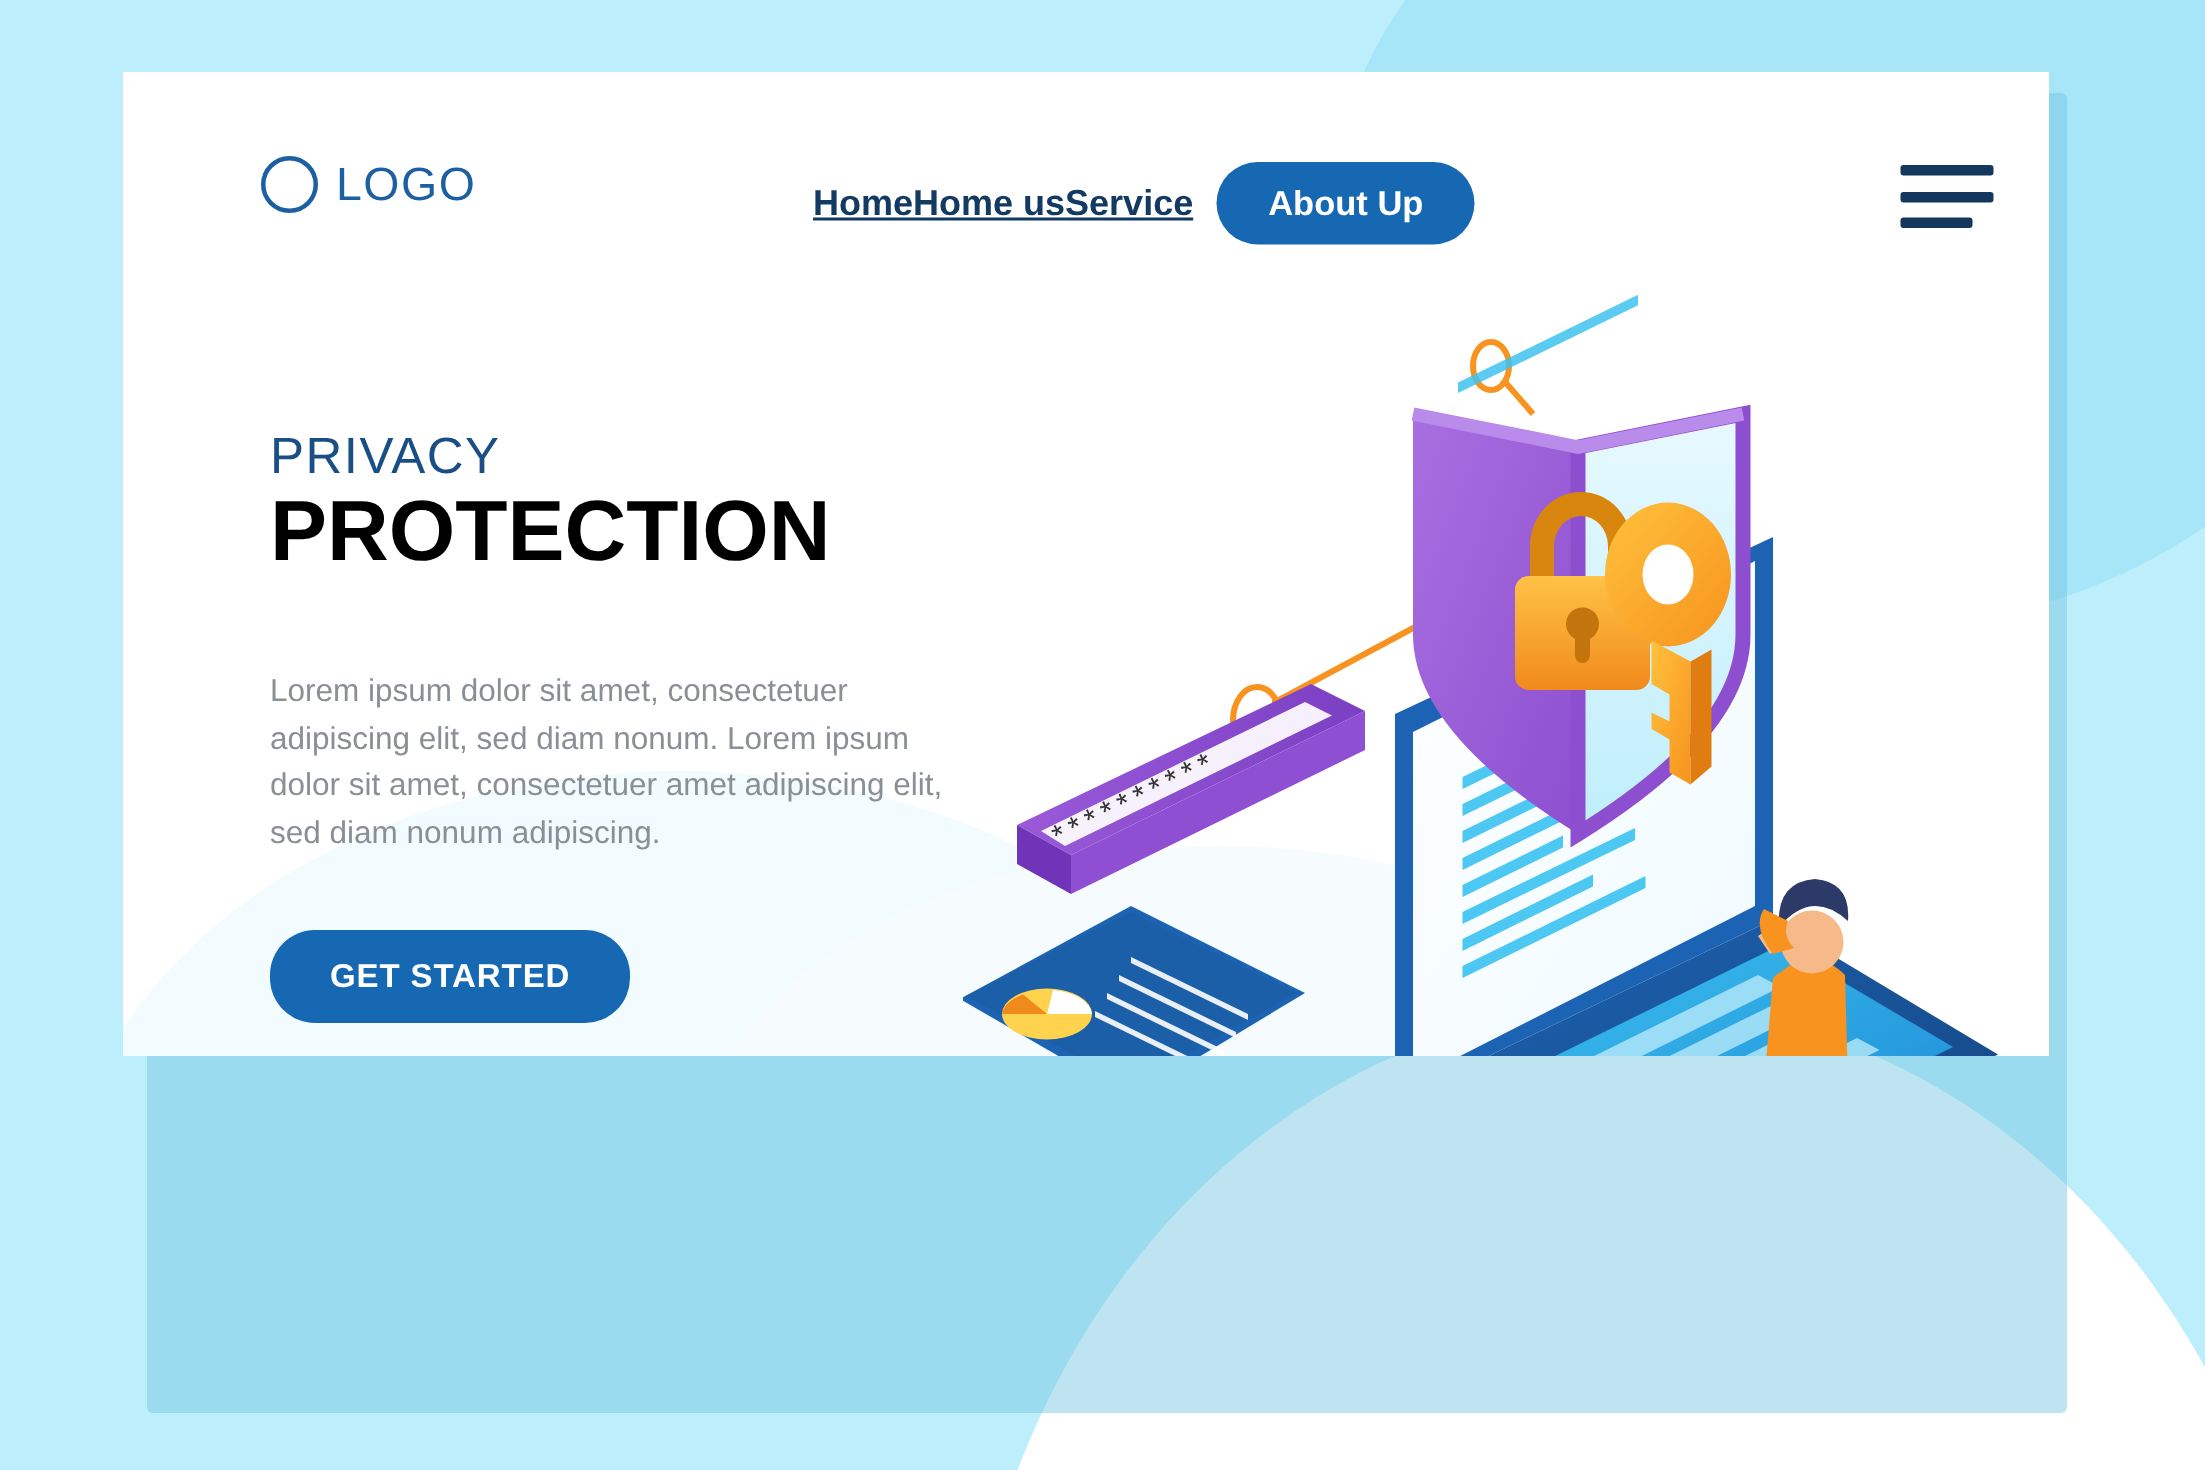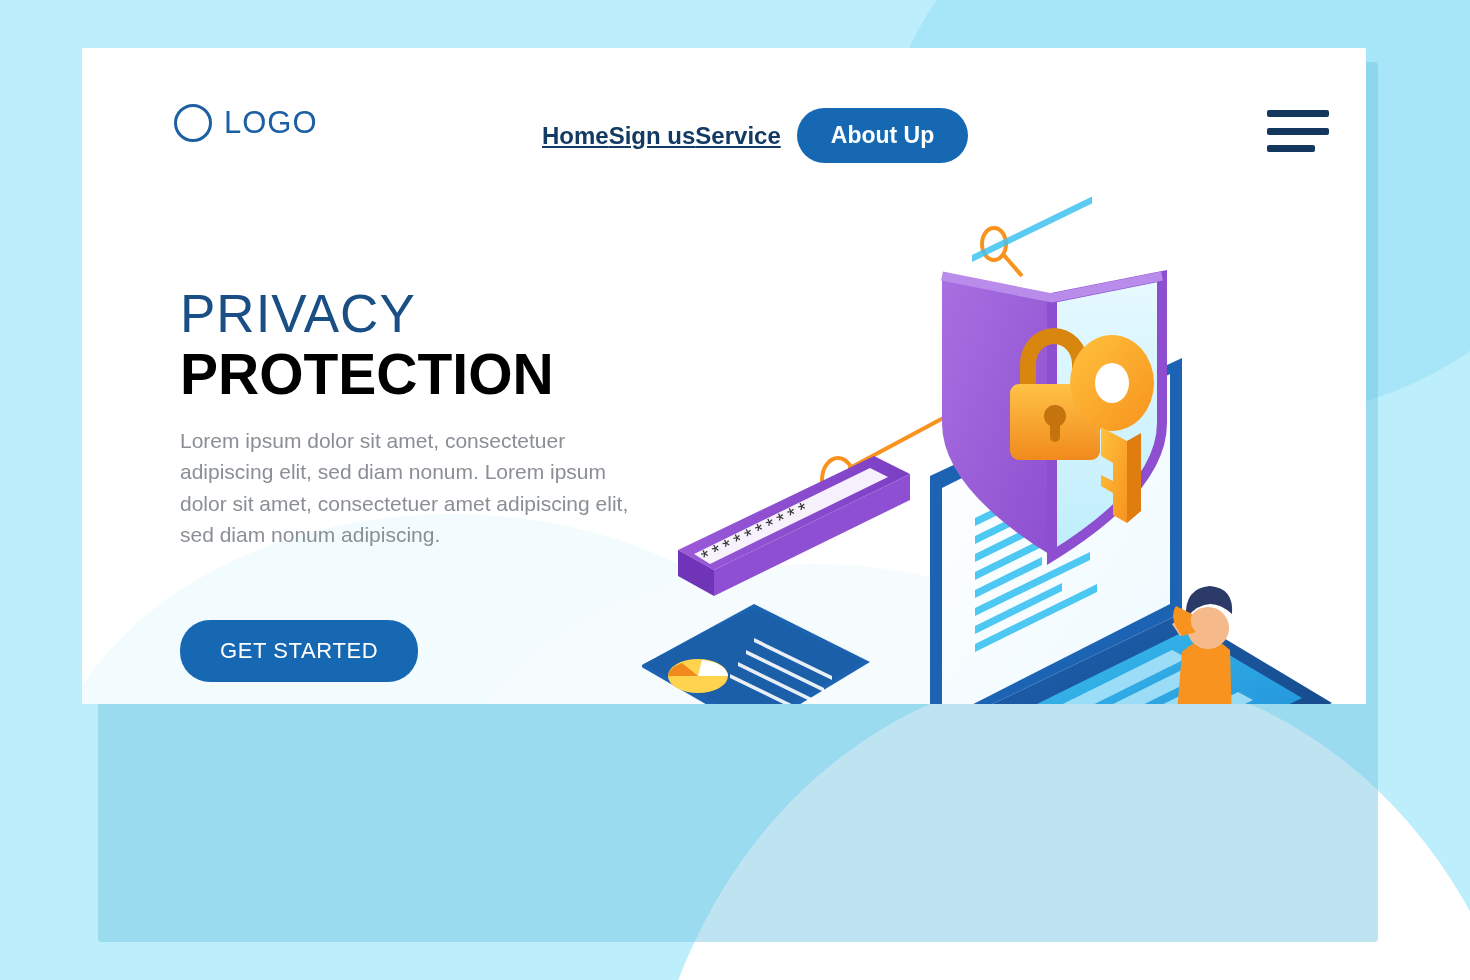--- a/index.html
+++ b/index.html
@@ -88,36 +88,36 @@
   .burger span { display: block; height: 7px; background: #14375e; border-radius: 2px; }
   .burger span:nth-child(1) { width: 62px; }
   .burger span:nth-child(2) { width: 62px; }
   .burger span:nth-child(3) { width: 48px; }
 
   
   .hero {
     position: absolute; left: 98px; top: 238px; width: 480px;
   }
   .hero-title-light {
-    font-size: 53px; color: #1a4f86; letter-spacing: 1px; line-height: 1.06;
+    font-size: 34px; color: #1a4f86; letter-spacing: 1px; line-height: 1.06;
     font-weight: 400;
   }
   .hero-title-bold {
     font-size: 57px; color: #000000; letter-spacing: 0px; line-height: 1.06;
     font-weight: bold; margin-top: 2px;
   }
   .hero-body {
-    margin-top: 20px;
+    margin-top: 61px;
     font-size: 21px; line-height: 1.5; color: #8a8f96; width: 462px;
   }
   .cta-btn {
     position: absolute; left: 98px; top: 572px;
     background: #1668b3; color: #ffffff;
     font-size: 22px; letter-spacing: .6px;
-    padding: 18px 40px; border-radius: 30px; border: none;
+    padding: 18px 40px; border-radius: 30px; border: none; font-weight: bold;
   }
   .dots { position: absolute; left: 104px; top: 715px; display: flex; gap: 14px; }
   .dot { width: 20px; height: 20px; }
 
   
   .illus { position: absolute; left: 560px; top: 110px; width: 720px; height: 790px; }
   .illus svg { display: block; }
 </style>
 </head>
 <body>
@@ -134,21 +134,21 @@
 
   <div class="header">
 
     <div class="logo-wrap">
       <div class="logo-circle"></div>
       <div class="logo-text">LOGO</div>
     </div>
 
     <nav class="nav">
       <a class="nav-item" href="#">Home</a>
-      <a class="nav-item" href="#">Sign us</a>
+      <a class="nav-item" href="#">Home us</a>
       <a class="nav-item" href="#">Service</a>
       <button class="signup-btn">About Up</button>
     </nav>
 
     <div class="burger">
       <span></span>
       <span></span>
       <span></span>
     </div>
   </div>

